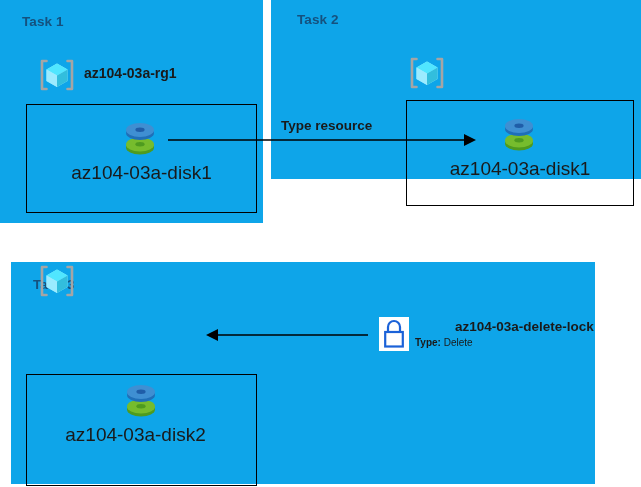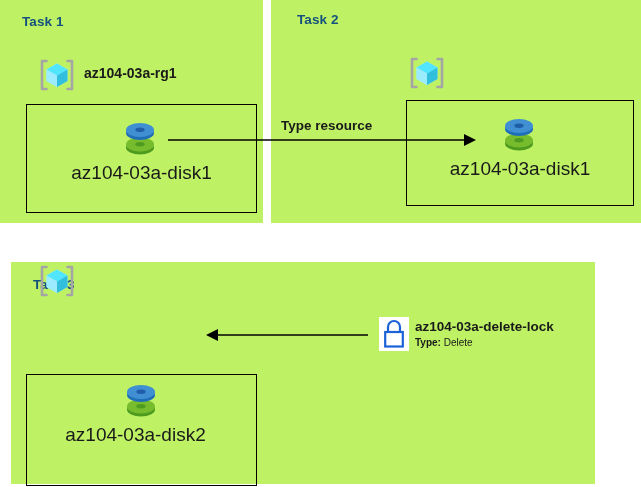--- a/index.html
+++ b/index.html
@@ -20,24 +20,24 @@
     position: absolute;
     left: 0; top: 0;
     width: 641px;
     height: 487px;
     background: #ffffff;
   }
 
   
   .panel {
     position: absolute;
-    background: #bef264;
+    background: #0ea5e9;
   }
   #panel-task1 { left: 0px;   top: 0px;   width: 263px; height: 223px; }
-  #panel-task2 { left: 271px; top: 0px;   width: 370px; height: 223px; }
+  #panel-task2 { left: 271px; top: 0px;   width: 370px; height: 179px; }
   #panel-task3 { left: 11px;  top: 262px; width: 584px; height: 222px; }
 
   .panel-title {
     position: absolute;
     font-size: 13.5px;
     font-weight: bold;
     color: #15517e;
     letter-spacing: 0.1px;
     white-space: nowrap;
   }
@@ -111,20 +111,21 @@
     background: #ffffff;
   }
   .lock-icon svg { display: block; width: 30px; height: 34px; }
 
   .lock-name {
     position: absolute;
     font-size: 13.5px;
     font-weight: bold;
     color: #1a1a1a;
     white-space: nowrap;
+    margin-left: 40px;
   }
   .lock-type {
     position: absolute;
     font-size: 10px;
     color: #1a1a1a;
     white-space: nowrap;
   }
   .lock-type b { font-weight: bold; }
 </style>
 </head>

